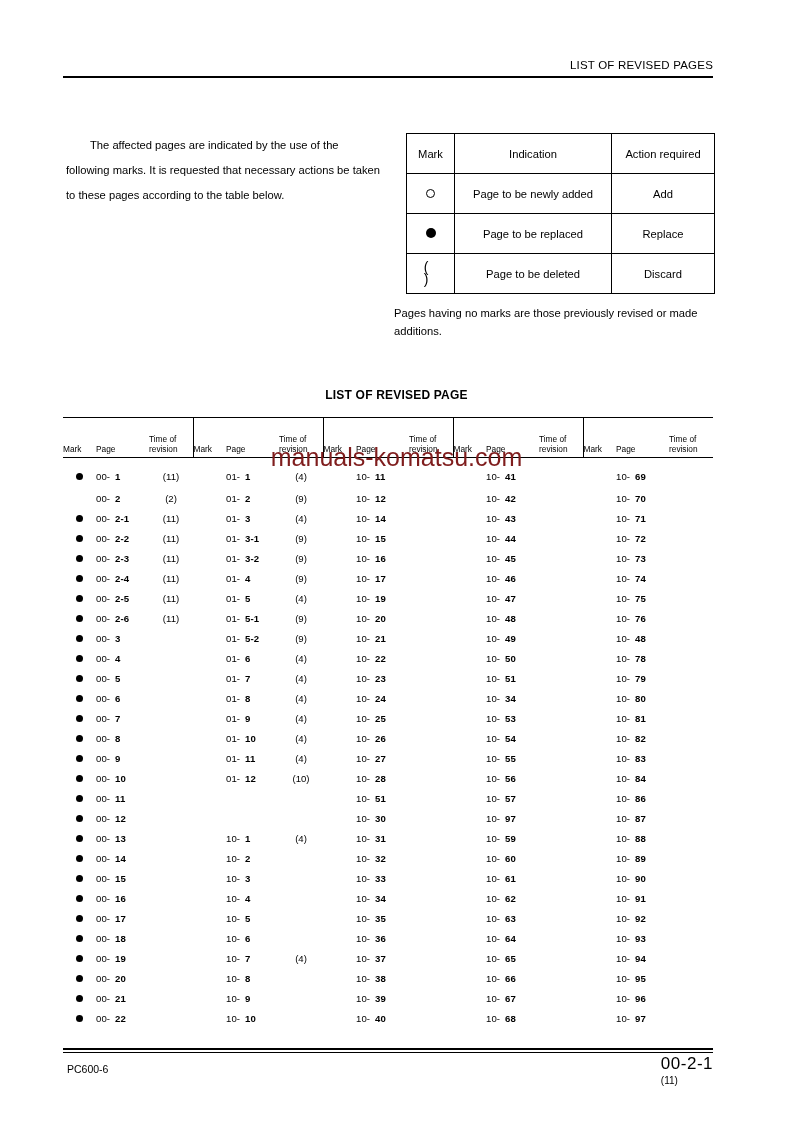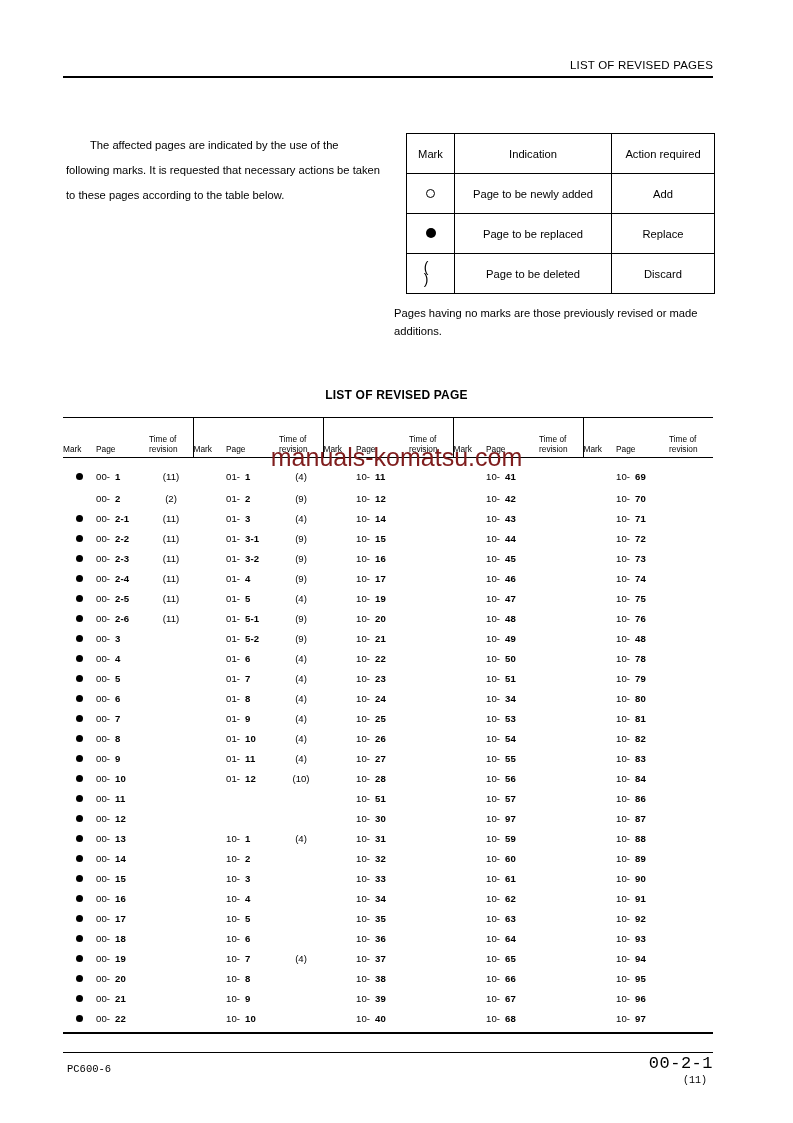--- a/index.html
+++ b/index.html
@@ -170,21 +170,21 @@
 
   table.rev tbody td {
     height: 20px;
     font-size: 9.6px;
     padding: 0;
     vertical-align: middle;
     border: none;
     white-space: nowrap;
   }
   table.rev tbody tr:first-child td { padding-top: 6px; height: 24px; }
-  table.rev tbody tr:last-child  td { padding-bottom: 4px; }
+  table.rev tbody tr:last-child  td { padding-bottom: 20px; }
 
   td.cell-mark {
     text-align: center;
   }
   td.cell-page {
     text-align: left;
     padding-left: 2px;
     letter-spacing: 0.1px;
   }
   td.cell-time {
@@ -206,41 +206,39 @@
     border-top: 2.6px solid #000;
     width: 650px;
   }
 
   
   .footer {
     position: absolute;
     left: 63px;
     top: 1052px;
     width: 650px;
-    font-family: Liberation Mono, monospace;
   }
   .footer-rule {
     border-top: 1.2px solid #000;
     width: 100%;
   }
   .footer-row {
     position: relative;
     height: 46px;
   }
   .footer-left {
     position: absolute;
     left: 4px;
     top: 10px;
     font-size: 10.5px;
   }
   .footer-right {
     position: absolute;
     right: 0px;
     top: 0px;
-    text-align: right;
   }
   .footer-pageno {
     font-size: 17px;
     font-weight: normal;
     letter-spacing: 0.5px;
     line-height: 21px;
   }
   .footer-rev {
     font-size: 10px;
     line-height: 14px;

